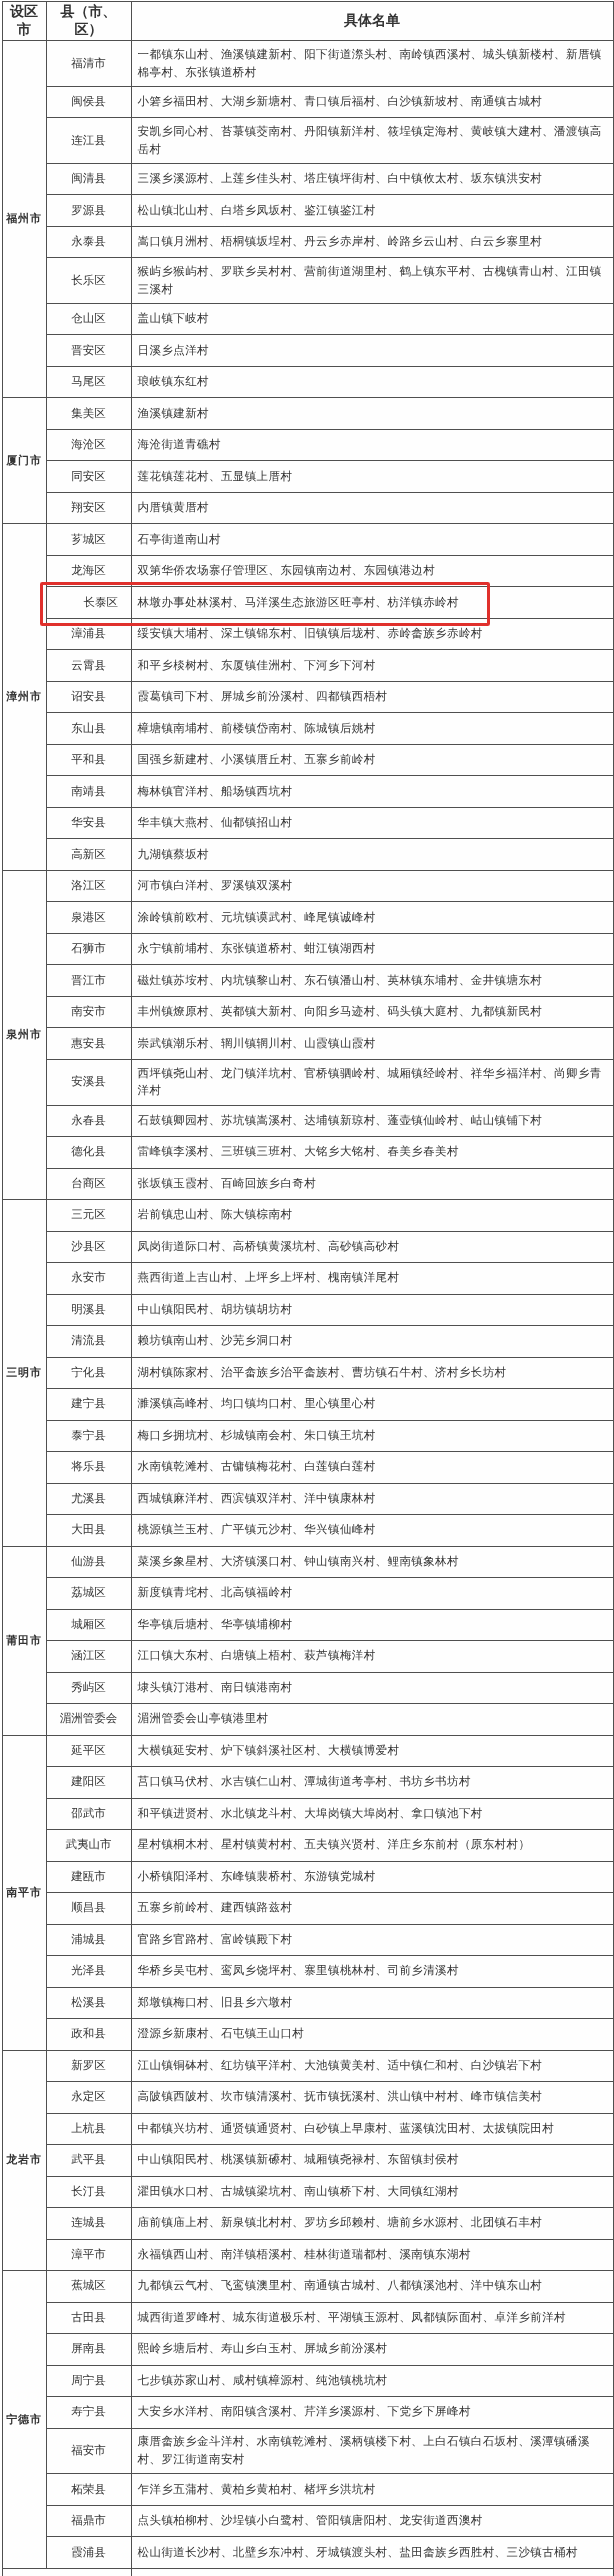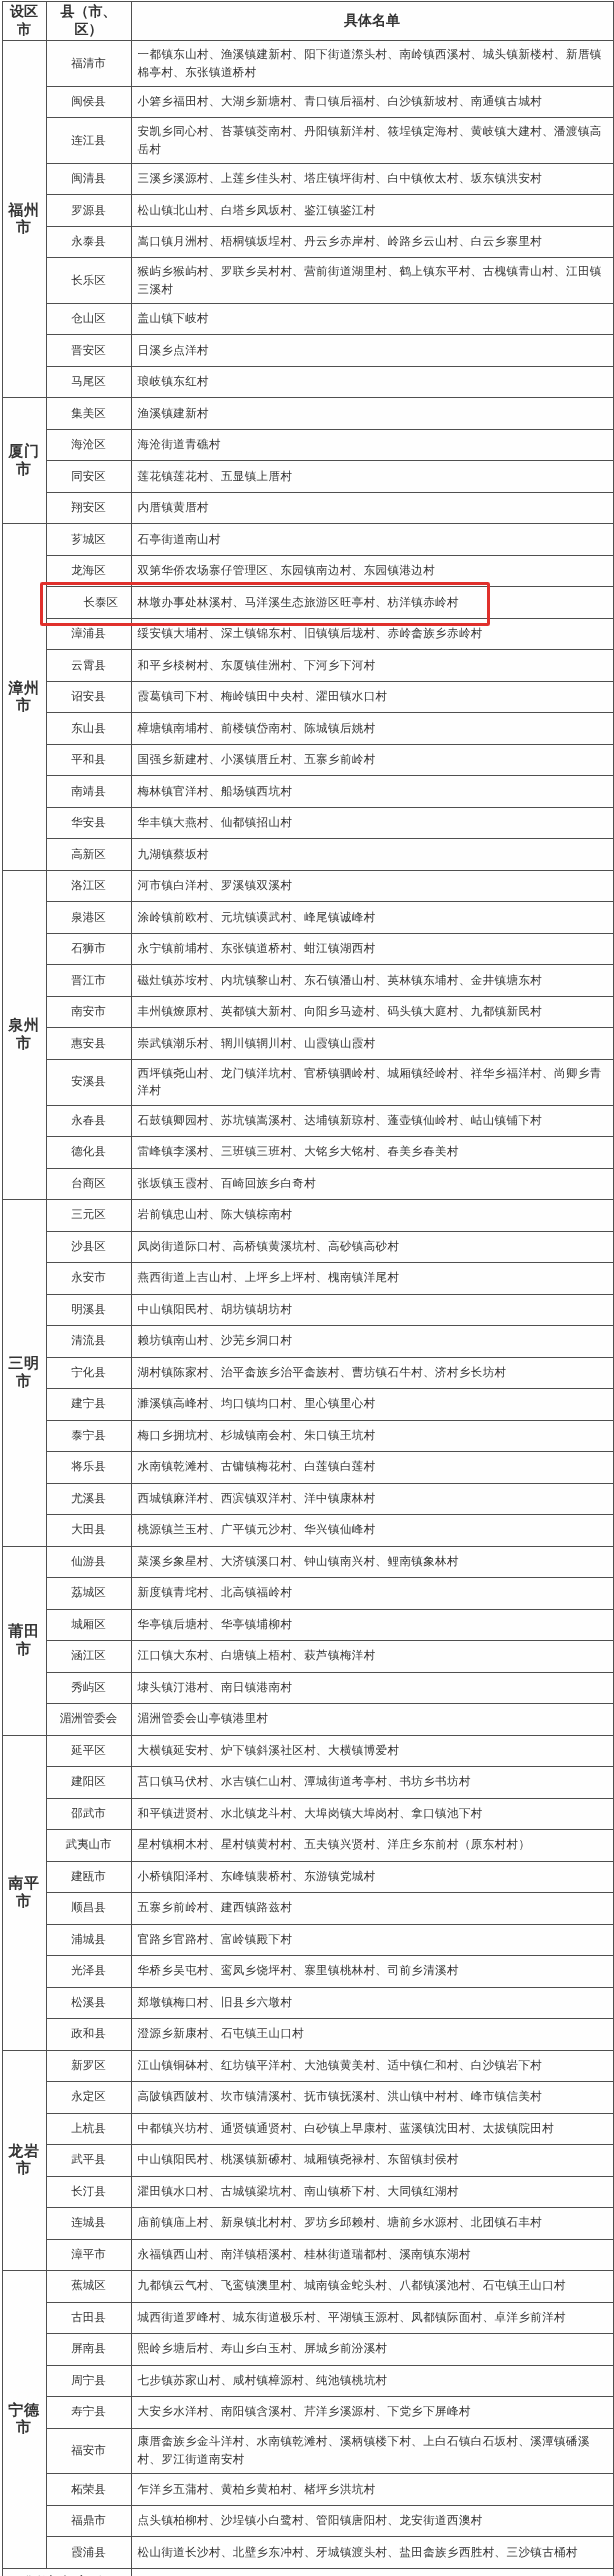--- a/index.html
+++ b/index.html
@@ -36,21 +36,21 @@
   th {
     font-weight: bold;
     font-size: 14px;
     text-align: center;
     height: 31px;
     padding: 1.5px;
   }
   td.city-cell {
     font-weight: bold;
     text-align: center;
-    font-size: 15px;
+    font-size: 11px;
     padding: 1.5px;
     letter-spacing: 0.8px;
   }
   td.merged-cell {
     letter-spacing: 1.5px;
   }
   td.county-cell {
     text-align: center;
     height: 31.5px;
     padding: 1.5px;
@@ -170,21 +170,21 @@
         <tr>
           <td class="county-cell">漳浦县</td>
           <td class="villages-cell">绥安镇大埔村、深土镇锦东村、旧镇镇后垅村、赤岭畲族乡赤岭村</td>
         </tr>
         <tr>
           <td class="county-cell">云霄县</td>
           <td class="villages-cell">和平乡棪树村、东厦镇佳洲村、下河乡下河村</td>
         </tr>
         <tr>
           <td class="county-cell">诏安县</td>
-          <td class="villages-cell">霞葛镇司下村、梅岭镇田中央村、濯田镇水口村</td>
+          <td class="villages-cell">霞葛镇司下村、屏城乡前汾溪村、四都镇西梧村</td>
         </tr>
         <tr>
           <td class="county-cell">东山县</td>
           <td class="villages-cell">樟塘镇南埔村、前楼镇岱南村、陈城镇后姚村</td>
         </tr>
         <tr>
           <td class="county-cell">平和县</td>
           <td class="villages-cell">国强乡新建村、小溪镇厝丘村、五寨乡前岭村</td>
         </tr>
         <tr>
@@ -376,21 +376,21 @@
           <td class="county-cell">连城县</td>
           <td class="villages-cell">庙前镇庙上村、新泉镇北村村、罗坊乡邱赖村、塘前乡水源村、北团镇石丰村</td>
         </tr>
         <tr>
           <td class="county-cell">漳平市</td>
           <td class="villages-cell">永福镇西山村、南洋镇梧溪村、桂林街道瑞都村、溪南镇东湖村</td>
         </tr>
         <tr>
           <td class="city-cell" rowspan="9">宁德市</td>
           <td class="county-cell">蕉城区</td>
-          <td class="villages-cell">九都镇云气村、飞鸾镇澳里村、城南镇金蛇头村、八都镇溪池村、石屯镇王山口村</td>
+          <td class="villages-cell">九都镇云气村、飞鸾镇澳里村、南通镇古城村、八都镇溪池村、洋中镇东山村</td>
         </tr>
         <tr>
           <td class="county-cell">古田县</td>
           <td class="villages-cell">城西街道罗峰村、城东街道极乐村、平湖镇玉源村、凤都镇际面村、卓洋乡前洋村</td>
         </tr>
         <tr>
           <td class="county-cell">屏南县</td>
           <td class="villages-cell">熙岭乡塘后村、寿山乡白玉村、屏城乡前汾溪村</td>
         </tr>
         <tr>

